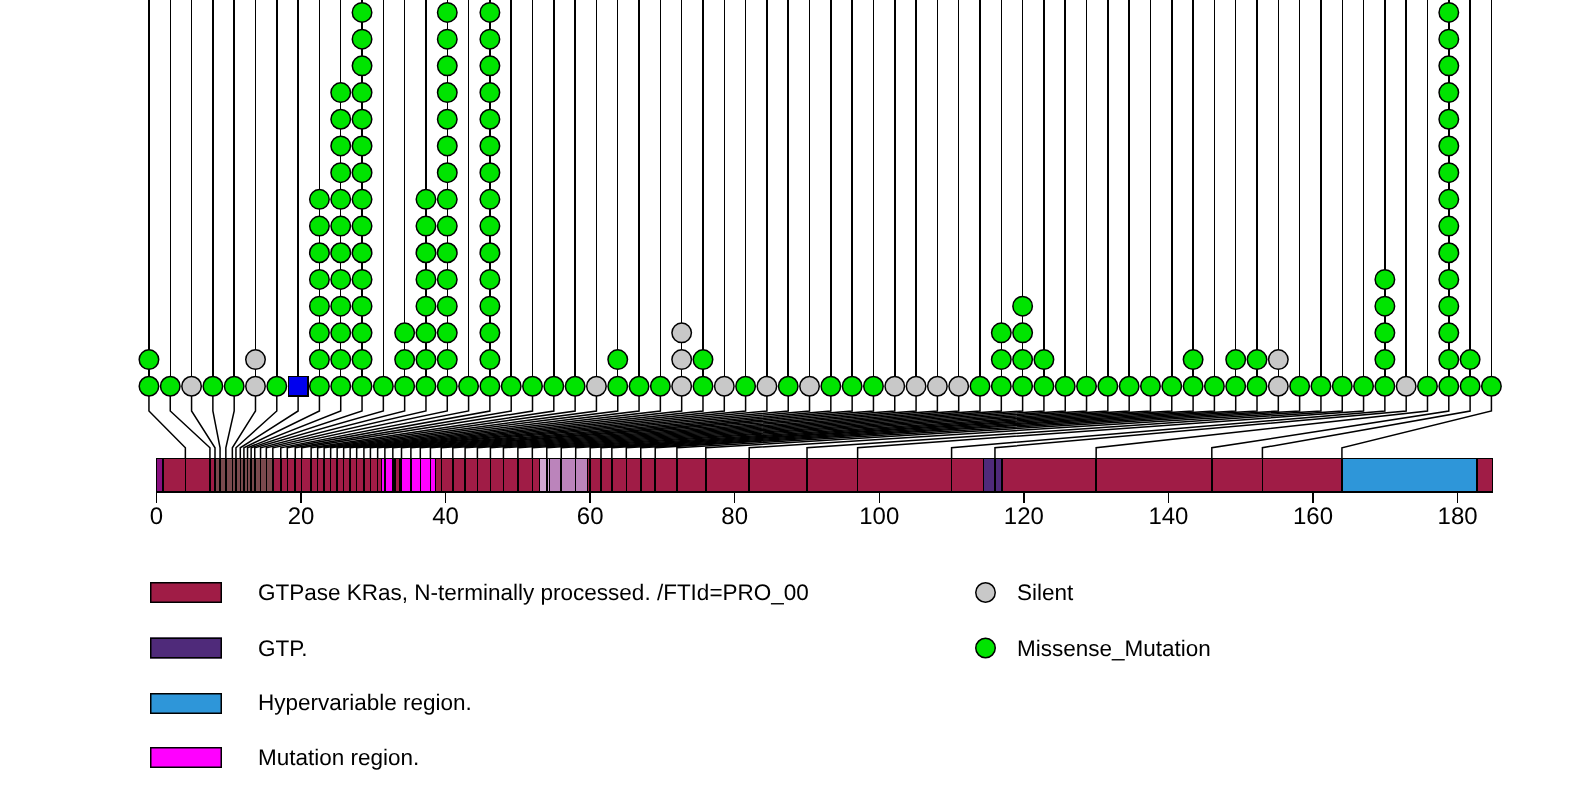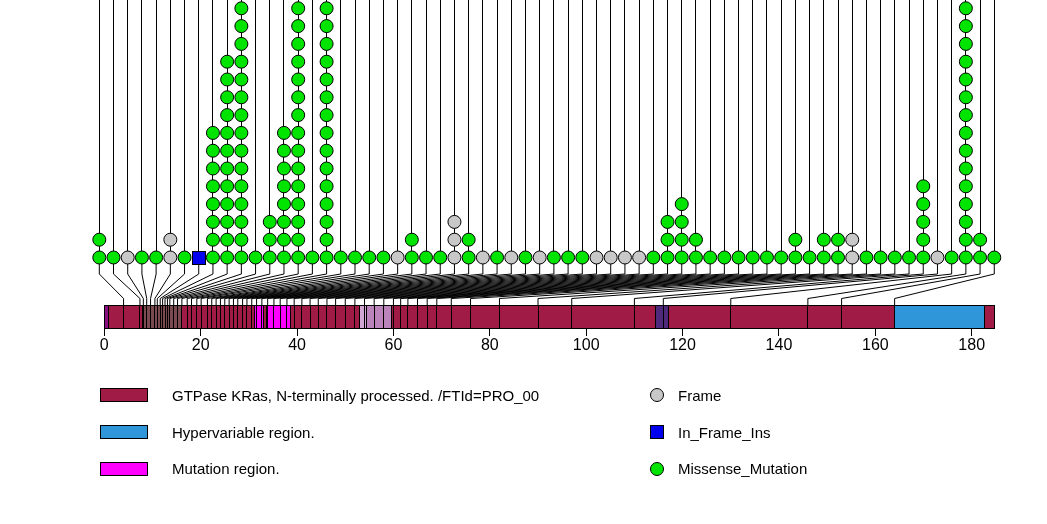--- a/index.html
+++ b/index.html
@@ -411,37 +411,37 @@
       <circle cx="980.0719999999999" cy="239.7" r="6.5" fill="#00e400" stroke="#000" stroke-width="1"></circle>
       <circle cx="994.2779999999999" cy="257.5" r="6.5" fill="#00e400" stroke="#000" stroke-width="1"></circle>
     </svg>
 
   <div id="domain-legend" class="legend">
     <div class="legend-row">
       <span class="swatch" style="background: rgb(160, 28, 70);"></span>
       <span class="label">GTPase KRas, N-terminally processed. /FTId=PRO_00</span>
     </div>
     <div class="legend-row">
+      <span class="swatch" style="background: rgb(79, 42, 122);"></span>
+      <span class="label">GTP.</span>
+    </div>
+    <div class="legend-row">
       <span class="swatch" style="background: rgb(46, 150, 217);"></span>
       <span class="label">Hypervariable region.</span>
     </div>
     <div class="legend-row">
       <span class="swatch" style="background: rgb(255, 0, 255);"></span>
       <span class="label">Mutation region.</span>
     </div>
   </div>
 
   <div id="mutation-legend" class="legend">
     <div class="legend-row">
       <span class="marker circle" style="background: rgb(200, 200, 200);"></span>
-      <span class="label">Frame</span>
-    </div>
-    <div class="legend-row">
-      <span class="marker" style="background: rgb(0, 0, 238);"></span>
-      <span class="label">In_Frame_Ins</span>
+      <span class="label">Silent</span>
     </div>
     <div class="legend-row">
       <span class="marker circle" style="background: rgb(0, 228, 0);"></span>
       <span class="label">Missense_Mutation</span>
     </div>
   </div>
 
 </div>
 
 </body></html>

